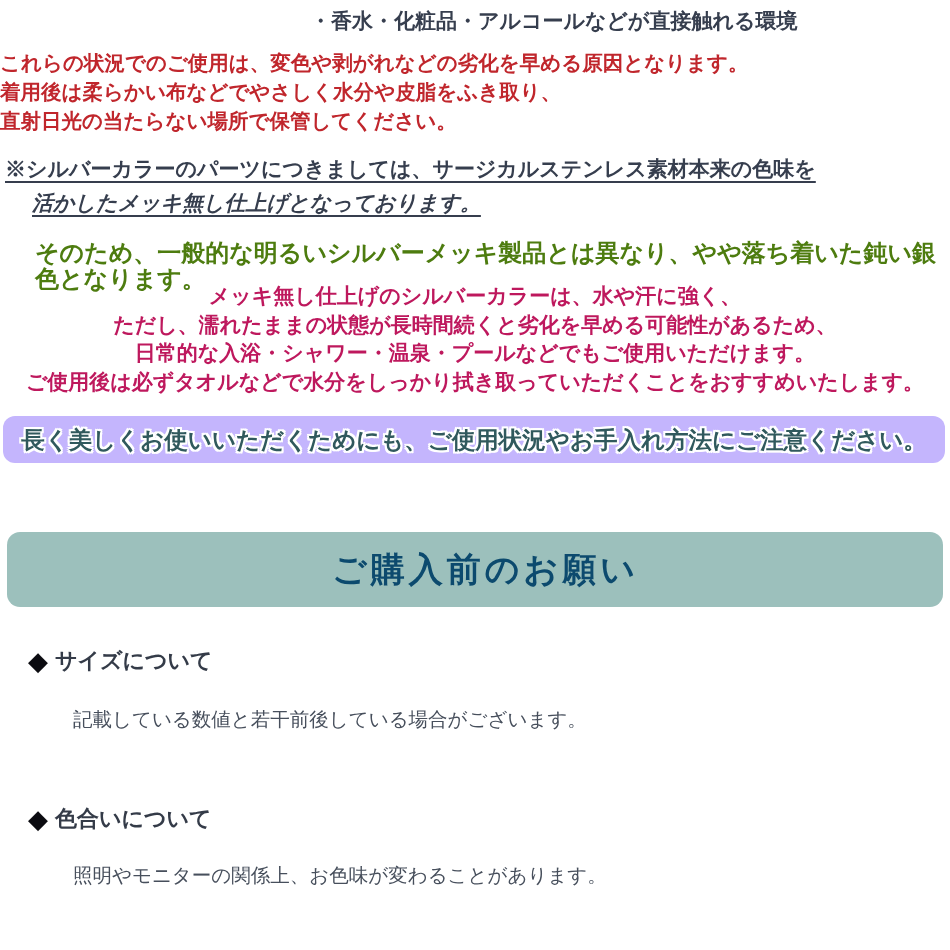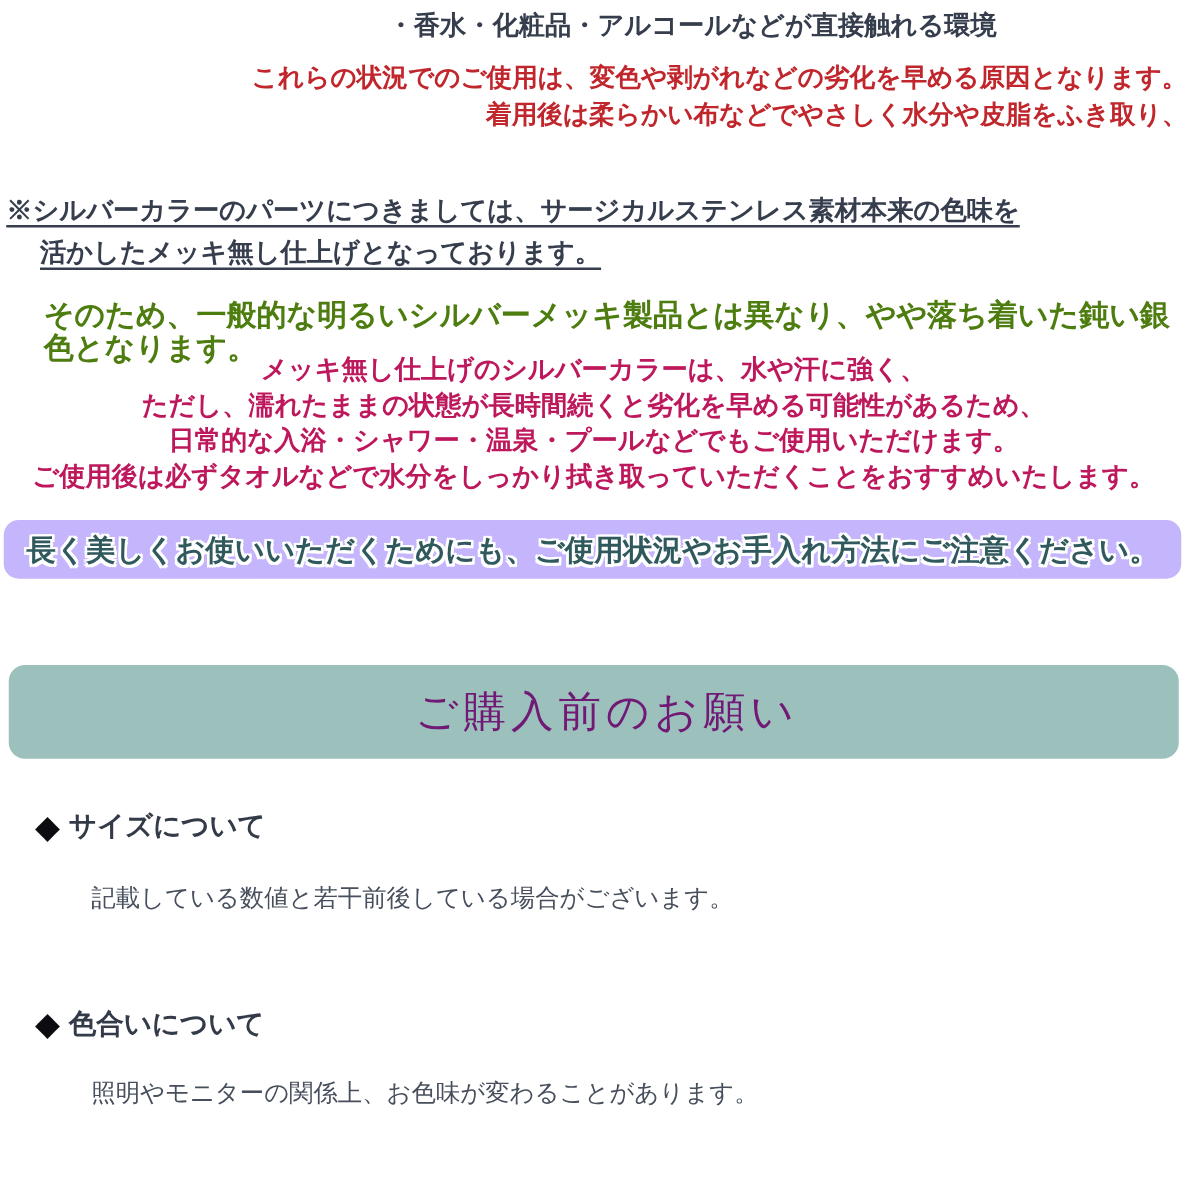--- a/index.html
+++ b/index.html
@@ -12,35 +12,35 @@
 
   
   .env-line {
     position:absolute; top:8px; left:310px;
     font-size:21px; font-weight:bold; color:#363e4e; line-height:26px;
   }
 
   
   .red-block {
     position:absolute; top:48px; left:0; width:950px;
-    text-align:right; color:#c0262c; font-weight:bold;
+    text-align:left; color:#c0262c; font-weight:bold;
     font-size:20.5px; line-height:29px;
   }
 
   
   .silver-note {
     position:absolute; top:152px; left:5px;
     font-size:21px; font-weight:bold; color:#363e4e; line-height:34px;
   }
   .silver-note .u {
     text-decoration:underline;
     text-decoration-thickness:2px;
     text-underline-offset:5px;
   }
-  .silver-note .line2 { margin-left:27px; }
+  .silver-note .line2 { margin-left:27px;font-style:italic; }
 
   .red-single {
     position:absolute; top:240px; left:35px;
     font-size:24px; font-weight:bold; color:#4d7c0f; line-height:26px;
   }
 
   
   .navy-block {
     position:absolute; top:282px; left:0; width:950px;
     text-align:center; color:#be185d; font-weight:bold;
@@ -60,21 +60,21 @@
       -2px 0 0 #fff, 2px 0 0 #fff, 0 -2px 0 #fff, 0 2px 0 #fff;
   }
 
   
   .purchase-banner {
     position:absolute; top:532px; left:7px; width:936px; height:75px;
     background:#9cc0bc; border-radius:13px;
     display:flex; align-items:center; justify-content:center;
   }
   .purchase-banner .txt {
-    font-size:34px; font-weight:normal; color:#701a75; letter-spacing:4px;margin-left:21px;
+    font-size:34px; font-weight:bold; color:#0c4a6e; letter-spacing:4px;margin-left:21px;
   }
 
   
   .sec-heading {
     position:absolute; left:28px;
     display:flex; align-items:center;
     color:#343b48; font-weight:bold; font-size:22px; line-height:30px;
   }
   .sec-heading .diamond {
     color:#0b0b10; font-size:26px; line-height:30px; margin-right:7px;
@@ -92,20 +92,21 @@
 </head>
 <body>
 
 <div class="page">
 
   <div class="env-line">・香水・化粧品・アルコールなどが直接触れる環境</div>
 
   <div class="red-block">
     <div>これらの状況でのご使用は、変色や剥がれなどの劣化を早める原因となります。</div>
     <div>着用後は柔らかい布などでやさしく水分や皮脂をふき取り、</div>
+    <div>直射日光の当たらない場所で保管してください。</div>
   </div>
 
   <div class="silver-note">
     <div class="u line1">※シルバーカラーのパーツにつきましては、サージカルステンレス素材本来の色味を</div>
     <div class="u line2">活かしたメッキ無し仕上げとなっております。</div>
   </div>
 
   <div class="red-single">そのため、一般的な明るいシルバーメッキ製品とは異なり、やや落ち着いた鈍い銀色となります。</div>
 
   <div class="navy-block">

